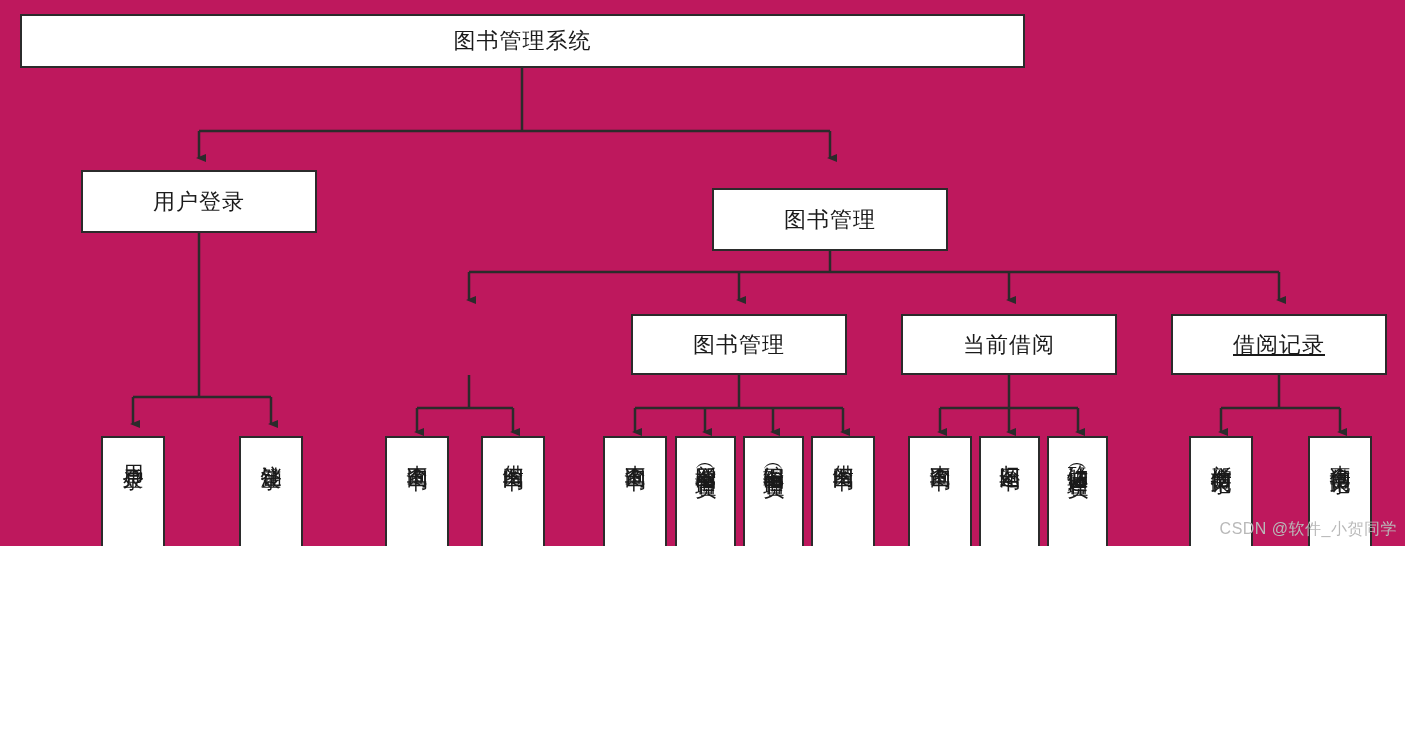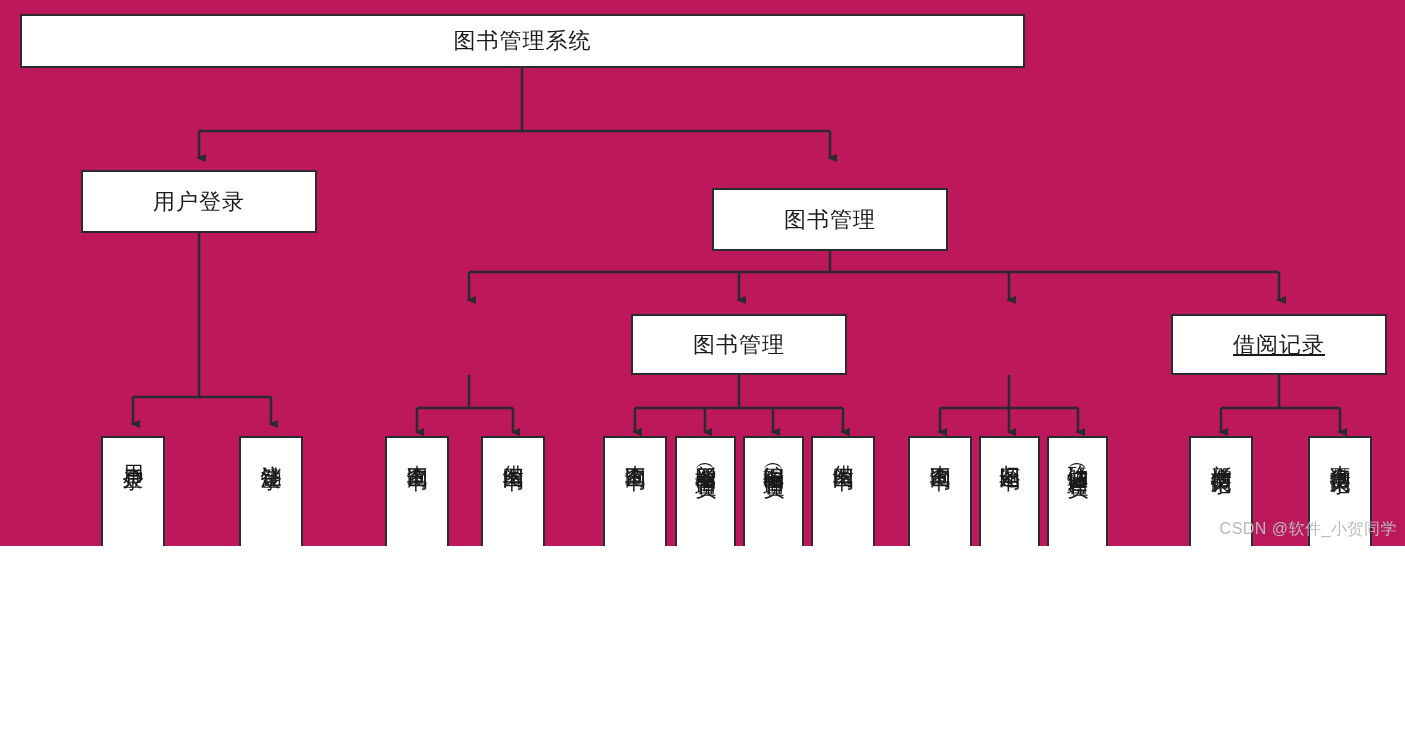--- a/index.html
+++ b/index.html
@@ -124,20 +124,23 @@
   <div class="node h" style="left:81px; top:170px; width:236px; height:63px;">
     <span>用户登录</span>
   </div>
   <div class="node h" style="left:712px; top:188px; width:236px; height:63px;">
     <span>图书管理</span>
   </div>
 
   <div class="node h" style="left:631px; top:314px; width:216px; height:61px;">
     <span>图书管理</span>
   </div>
+  <div class="node h" style="left:901px; top:314px; width:216px; height:61px;">
+    <span>当前借阅</span>
+  </div>
   <div class="node h" style="left:1171px; top:314px; width:216px; height:61px;text-decoration:underline;">
     <span>借阅记录</span>
   </div>
 
   <div class="node v" style="left:101px; top:436px; width:64px; height:297px;">
     <span class="vtext">用户登录</span>
   </div>
   <div class="node v" style="left:239px; top:436px; width:64px; height:297px;">
     <span class="vtext">注销登录</span>
   </div>

